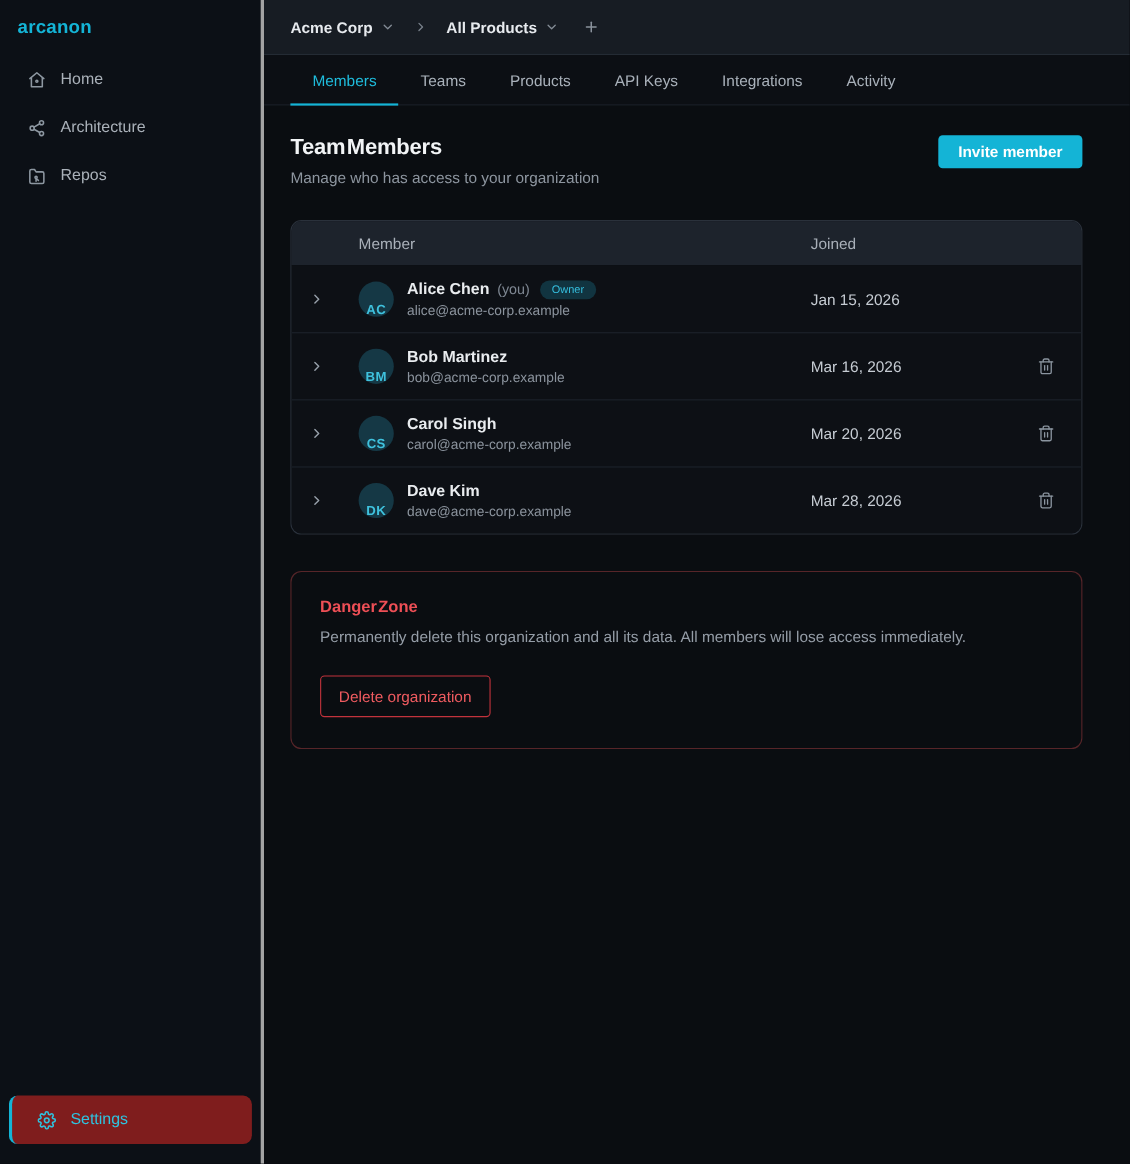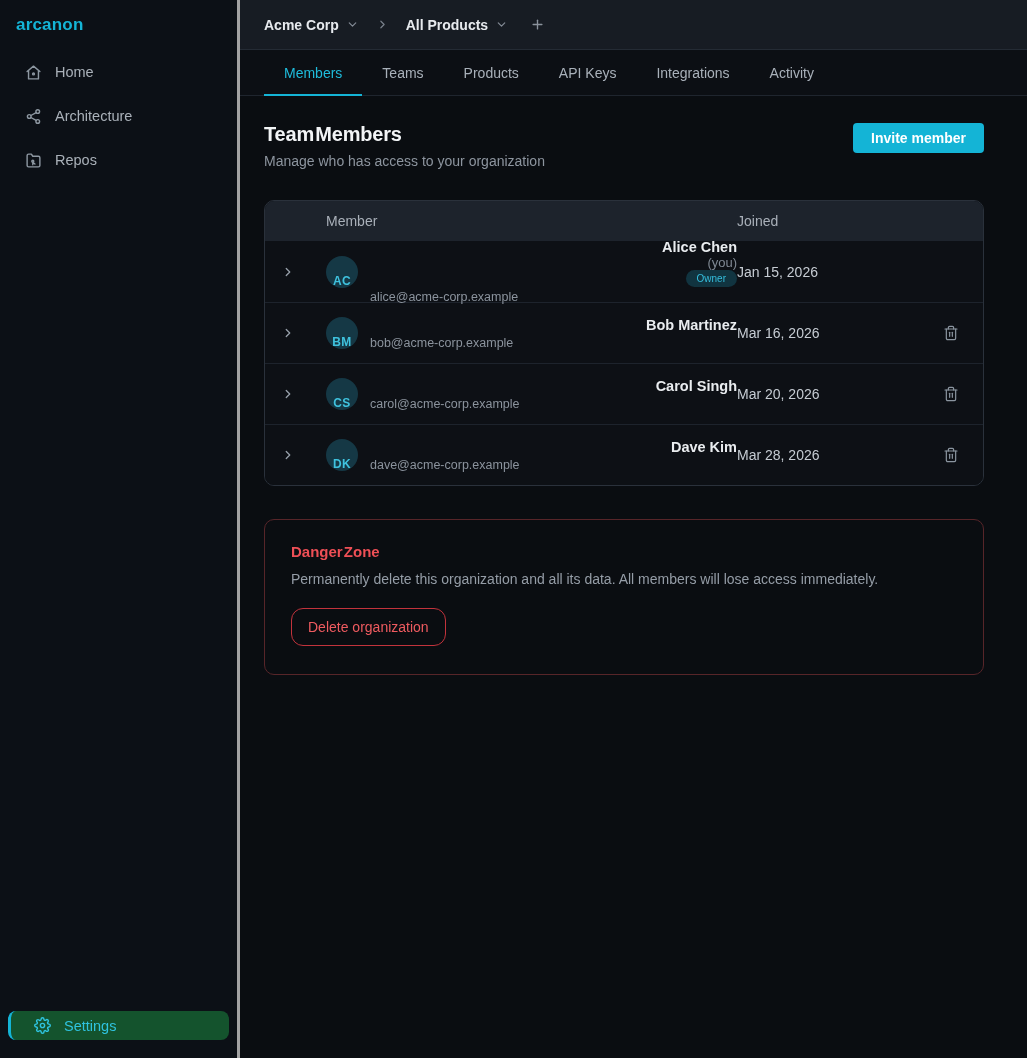--- a/index.html
+++ b/index.html
@@ -28,23 +28,23 @@
   .side-item {
     display:flex; align-items:center; gap:13px;
     height:36px; padding:0 16px;
     color:#aab1b9; font-size:14.5px;
     border-radius:8px; cursor:pointer;
   }
   .side-icon { width:18px; height:18px; display:flex; align-items:center; justify-content:center; color:#8d97a1; }
   .side-icon svg { width:17px; height:17px; }
   .sidebar-footer { margin-top:auto; padding:0 8px 18px 8px; }
   .side-item.active {
-    background:#14532d;
+    background:#7f1d1d;
     color:#2fc3df;
-    height:29px;
+    height:44px;
     border-left:3px solid var(--accent,#1ab5d6);
     padding-left:22px;
   }
   .side-item.active .side-icon { color:#2fc3df; }
 
   
   .main { flex:1; display:flex; flex-direction:column; min-width:0; }
 
   .topbar {
     height:50px; flex:0 0 50px;
@@ -131,21 +131,21 @@
   }
   .expand-btn svg { width:14px; height:14px; }
   .avatar {
     width:32px; height:32px; flex:0 0 32px; margin-left:25px;
     border-radius:50%; background:#153845;
     color:#3fc2de; font-size:12px; font-weight:700;
     display:flex; align-items:flex-end; justify-content:center;
     letter-spacing:.3px;
   }
   .member-info { flex:1; min-width:0; margin-left:12px; }
-  .member-line1 { display:flex; align-items:flex-end;flex-direction:column; }
+  .member-line1 { display:flex; align-items:flex-start; }
   .member-name { font-size:14.5px; font-weight:600; color:#e9ecef; }
   .you-label { margin-left:7px; font-size:13px; color:#7f8893; }
   .owner-badge {
     margin-left:9px; background:#113440; color:#35bedd;
     font-size:10px; padding:3px 11px; border-radius:999px;
   }
   .member-email { margin-top:3px; font-size:12.5px; color:#8b939d; }
   .joined-cell { width:198px; flex:0 0 198px; font-size:14px; color:#c6ccd3; }
   .delete-btn {
     width:32px; flex:0 0 32px; background:none; border:none; cursor:pointer;
@@ -159,23 +159,23 @@
     margin-top:33px;
     border:1px solid #572529; border-radius:10px;
     padding:23px 26px 28px 26px;
   }
   .danger-title {
     color:var(--danger,#ee4f56); font-size:15px; font-weight:600;
     word-spacing:-3px;
   }
   .danger-desc { margin-top:11px; font-size:14px; color:#959da7; }
   .danger-btn {
-    margin-top:21px;
+    margin-top:27px;
     background:transparent; color:#ef5b60;
-    border:1px solid #c2333c; border-radius:12px;
+    border:1px solid #c2333c; border-radius:4px;
     font-size:14px; font-family:inherit;
     padding:10px 16px; cursor:pointer; display:inline-block;
   }
 </style>
 </head>
 <body>
 
 <div class="app">
 
   <aside class="sidebar">

